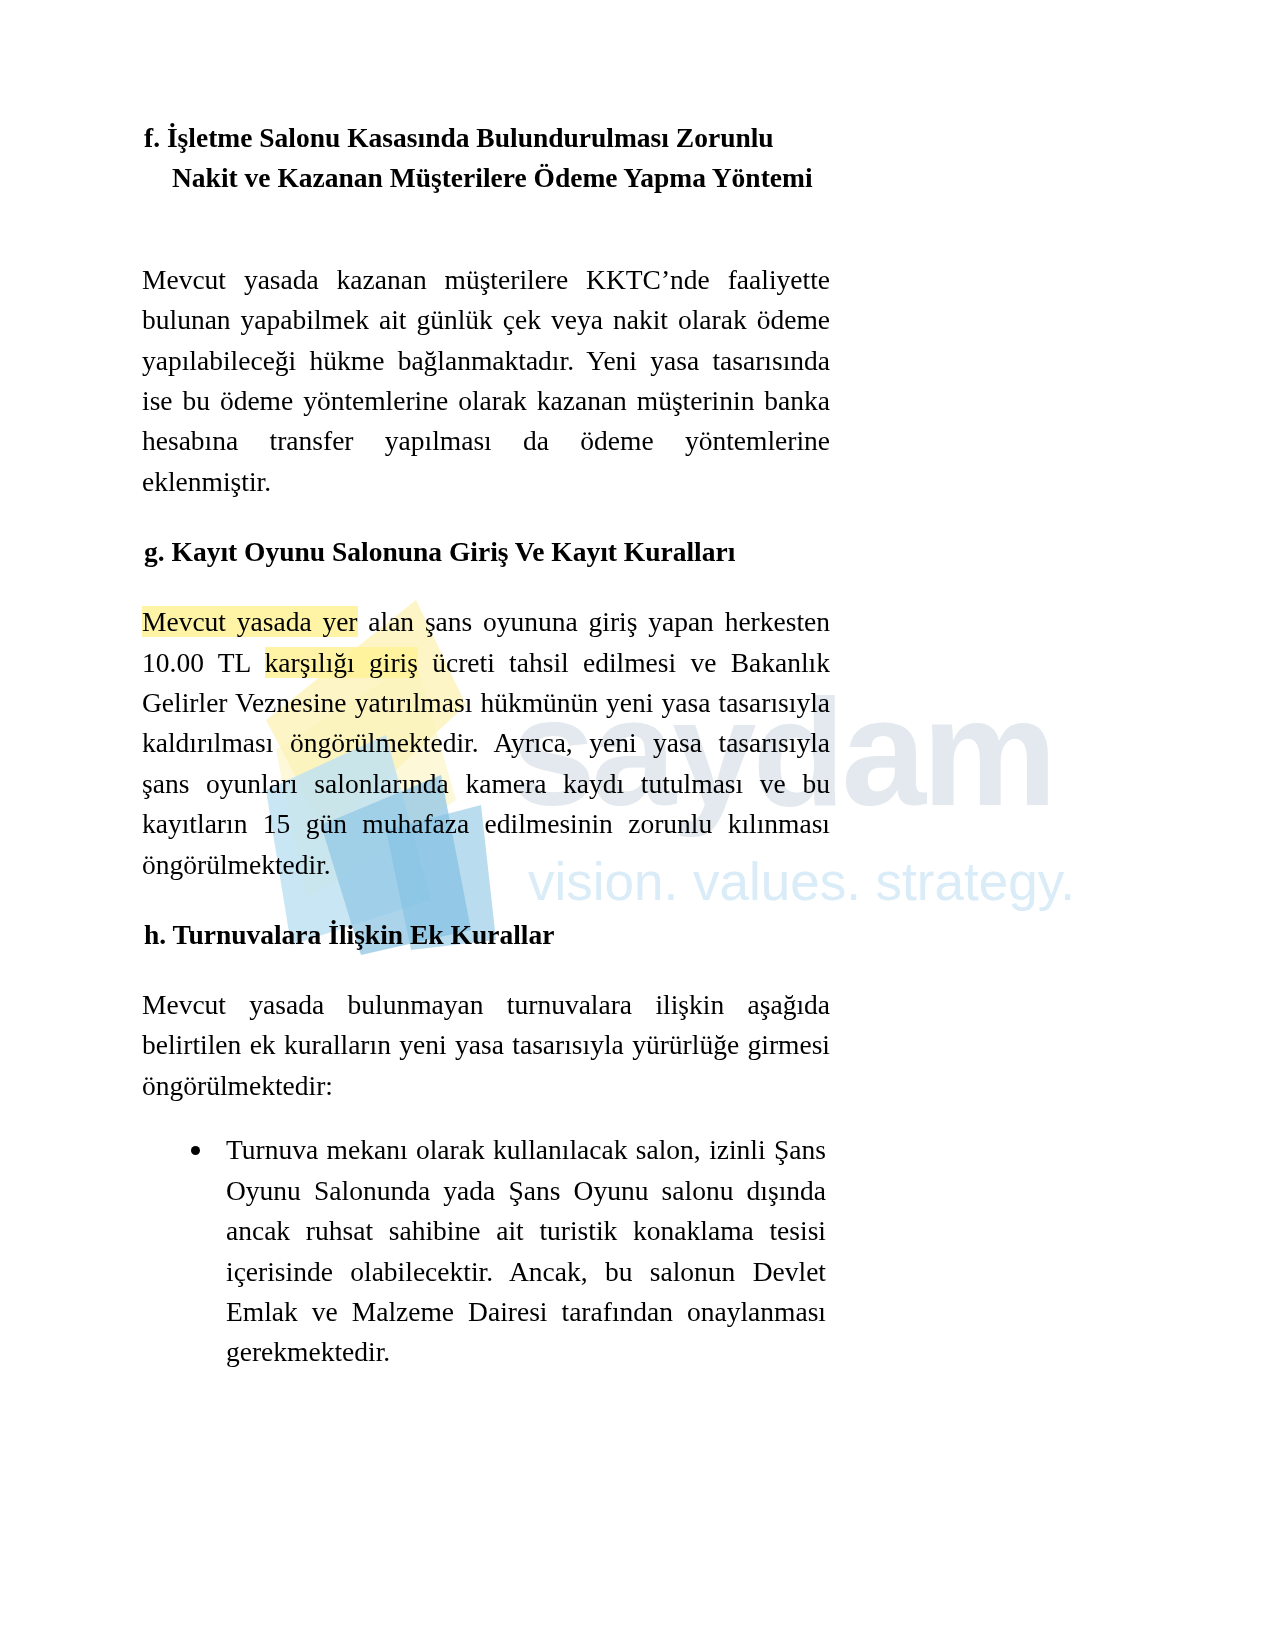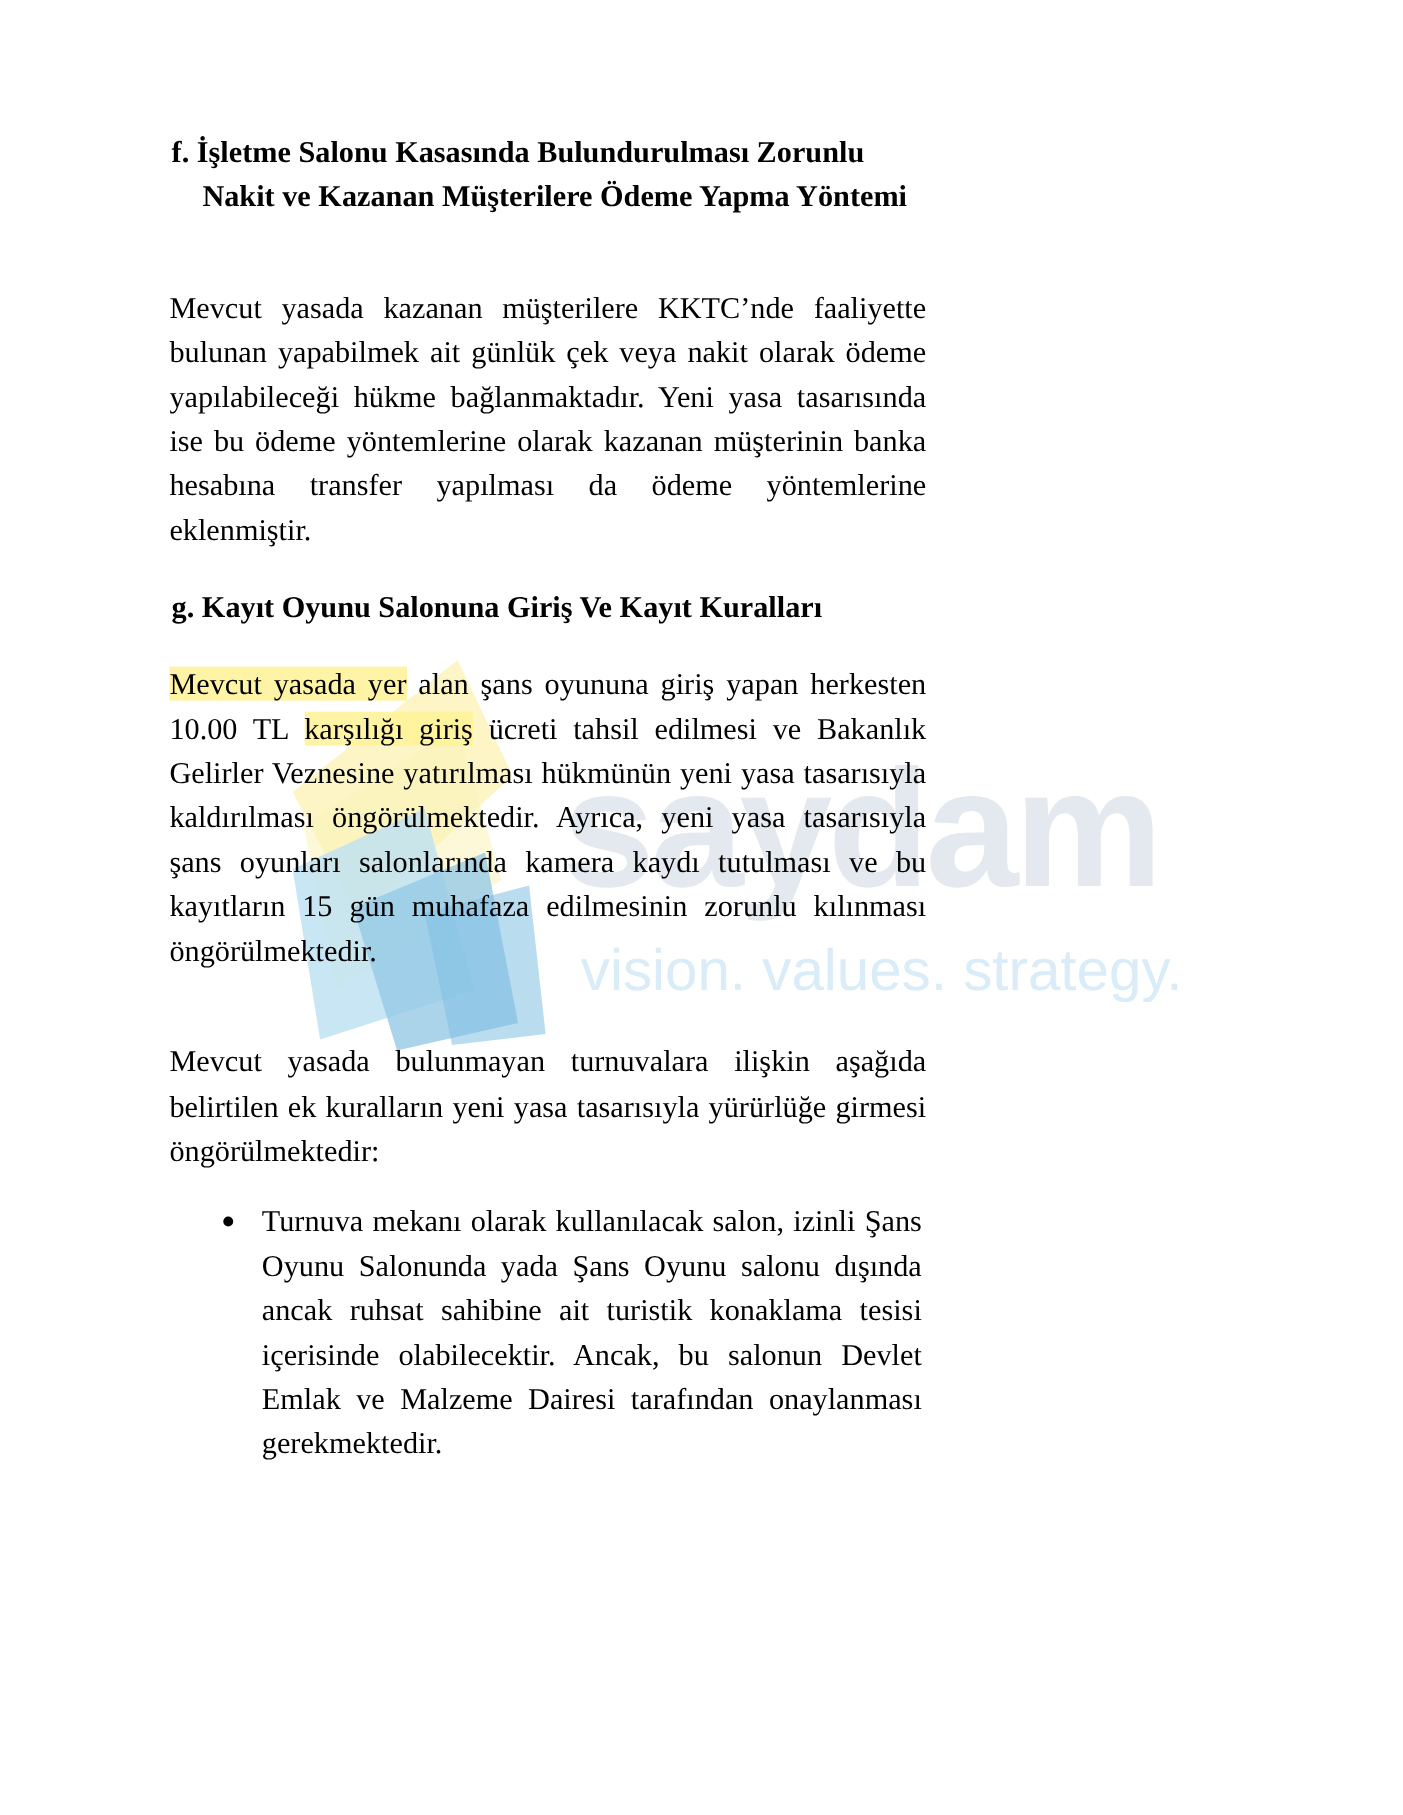--- a/index.html
+++ b/index.html
@@ -26,21 +26,21 @@
     width: 820px;
     height: 360px;
     pointer-events: none;
     z-index: 0;
   }
   .watermark svg { display: block; width: 100%; height: 100%; }
 
   
   .content {
     position: absolute;
-    left: 16px;
+    left: 4px;
     top: 0;
     width: 1024px;
     z-index: 2;
     padding: 0;
   }
 
   .heading {
     position: relative;
     margin: 0;
     font-weight: bold;
@@ -141,20 +141,24 @@
       <span class="marker">g.</span>
       <span>Kayıt Oyunu Salonuna Giriş Ve Kayıt Kuralları</span>
     </div>
 
     <div class="sp-d"></div>
 
     <p class="para"><span class="hl">Mevcut yasada yer</span><span> alan şans oyununa giriş yapan herkesten 10.00 TL</span> <span class="hl">karşılığı giriş</span><span> ücreti tahsil edilmesi ve Bakanlık Gelirler Veznesine yatırılması hükmünün yeni yasa tasarısıyla kaldırılması öngörülmektedir. Ayrıca, yeni yasa tasarısıyla şans oyunları salonlarında kamera kaydı tutulması ve bu kayıtların 15 gün muhafaza edilmesinin zorunlu kılınması öngörülmektedir.</span></p>
 
     <div class="sp-e"></div>
 
+    <div class="heading">
+      <span class="marker">h.</span>
+      <span>Turnuvalara İlişkin Ek Kurallar</span>
+    </div>
 
     <div class="sp-f"></div>
 
     <p class="para">Mevcut yasada bulunmayan turnuvalara ilişkin aşağıda belirtilen ek kuralların yeni yasa tasarısıyla yürürlüğe girmesi öngörülmektedir:</p>
 
     <div class="sp-g"></div>
 
     <ul class="bullets">
       <li>
         <span class="dot"></span>

